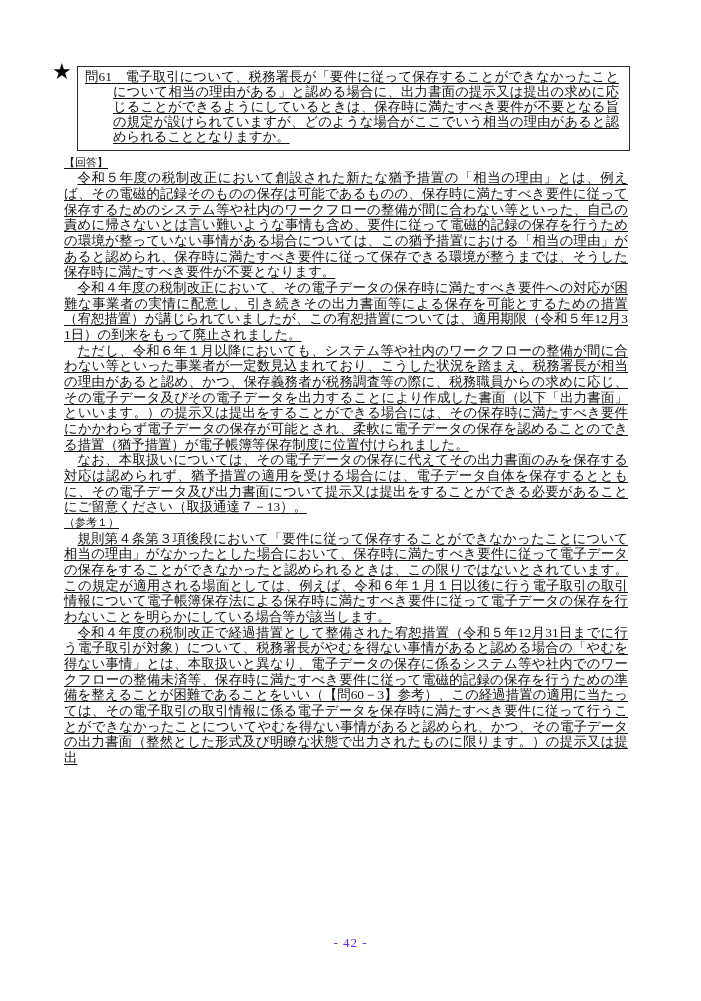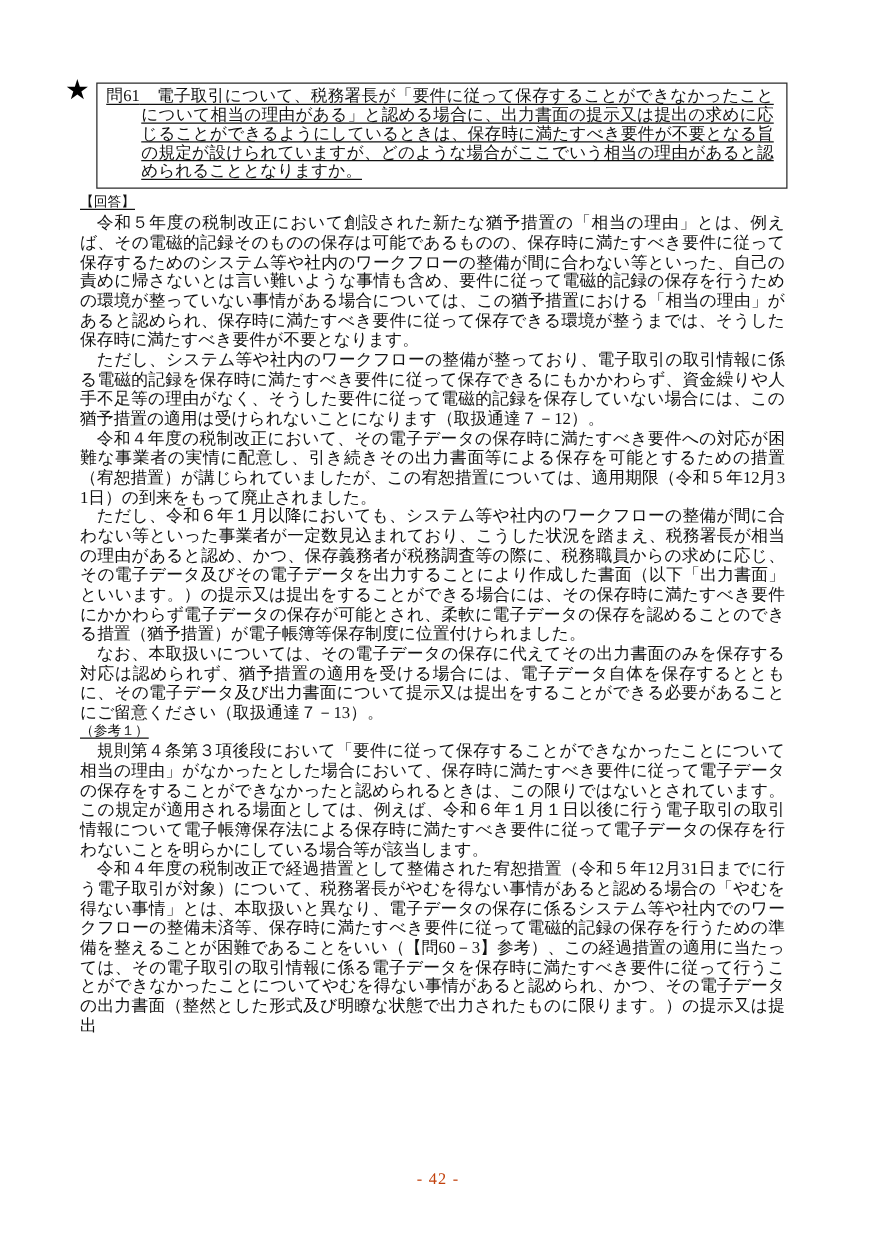--- a/index.html
+++ b/index.html
@@ -60,52 +60,52 @@
     text-underline-offset: 2px;
     text-decoration-thickness: 1px;
   }
   .para {
     margin: 0;
     font-size: 13.4px;
     line-height: 15.67px;
     text-indent: 1em;
     text-align: justify;
     word-break: break-all;
+    text-decoration: underline;
     text-underline-offset: 2px;
     text-decoration-thickness: 1px;
   }
   section { margin: 0; }
   .page-number {
     position: absolute;
     top: 935px;
     left: 0;
     width: 100%;
     text-align: center;
     font-size: 13px;
     letter-spacing: 1px;
-    color: #c2410c;
+    color: #6d28d9;
   }
 </style>
 </head>
 <body>
 
 <div class="page">
 
   <span class="star">★</span>
 
   <div class="content">
 
     <div class="q-box">
       <p class="q-text"><span class="q-id">問61</span><span>　電子取引について、税務署長が「要件に従って保存することができなかったことについて相当の理由がある」と認める場合に、出力書面の提示又は提出の求めに応じることができるようにしているときは、保存時に満たすべき要件が不要となる旨の規定が設けられていますが、どのような場合がここでいう相当の理由があると認められることとなりますか。</span></p>
     </div>
 
     <section>
       <p class="heading">【回答】</p>
       <p class="para">令和５年度の税制改正において創設された新たな猶予措置の「相当の理由」とは、例えば、その電磁的記録そのものの保存は可能であるものの、保存時に満たすべき要件に従って保存するためのシステム等や社内のワークフローの整備が間に合わない等といった、自己の責めに帰さないとは言い難いような事情も含め、要件に従って電磁的記録の保存を行うための環境が整っていない事情がある場合については、この猶予措置における「相当の理由」があると認められ、保存時に満たすべき要件に従って保存できる環境が整うまでは、そうした保存時に満たすべき要件が不要となります。</p>
-      <p class="para">ただし、システム等や社内のワークフローの整備が整っており、電子取引の取引情報に係る電磁的記録を保存時に満たすべき要件に従って保存できるにもかかわらず、資金繰りや人手不足等の理由がなく、そうした要件に従って電磁的記録を保存していない場合には、この猶予措置の適用は受けられないことになります（取扱通達７－12）。</p>
     </section>
 
     <section>
       <p class="para">令和４年度の税制改正において、その電子データの保存時に満たすべき要件への対応が困難な事業者の実情に配意し、引き続きその出力書面等による保存を可能とするための措置（宥恕措置）が講じられていましたが、この宥恕措置については、適用期限（令和５年12月31日）の到来をもって廃止されました。</p>
       <p class="para">ただし、令和６年１月以降においても、システム等や社内のワークフローの整備が間に合わない等といった事業者が一定数見込まれており、こうした状況を踏まえ、税務署長が相当の理由があると認め、かつ、保存義務者が税務調査等の際に、税務職員からの求めに応じ、その電子データ及びその電子データを出力することにより作成した書面（以下「出力書面」といいます。）の提示又は提出をすることができる場合には、その保存時に満たすべき要件にかかわらず電子データの保存が可能とされ、柔軟に電子データの保存を認めることのできる措置（猶予措置）が電子帳簿等保存制度に位置付けられました。</p>
       <p class="para">なお、本取扱いについては、その電子データの保存に代えてその出力書面のみを保存する対応は認められず、猶予措置の適用を受ける場合には、電子データ自体を保存するとともに、その電子データ及び出力書面について提示又は提出をすることができる必要があることにご留意ください（取扱通達７－13）。</p>
     </section>
 
     <section>
       <p class="heading">（参考１）</p>

